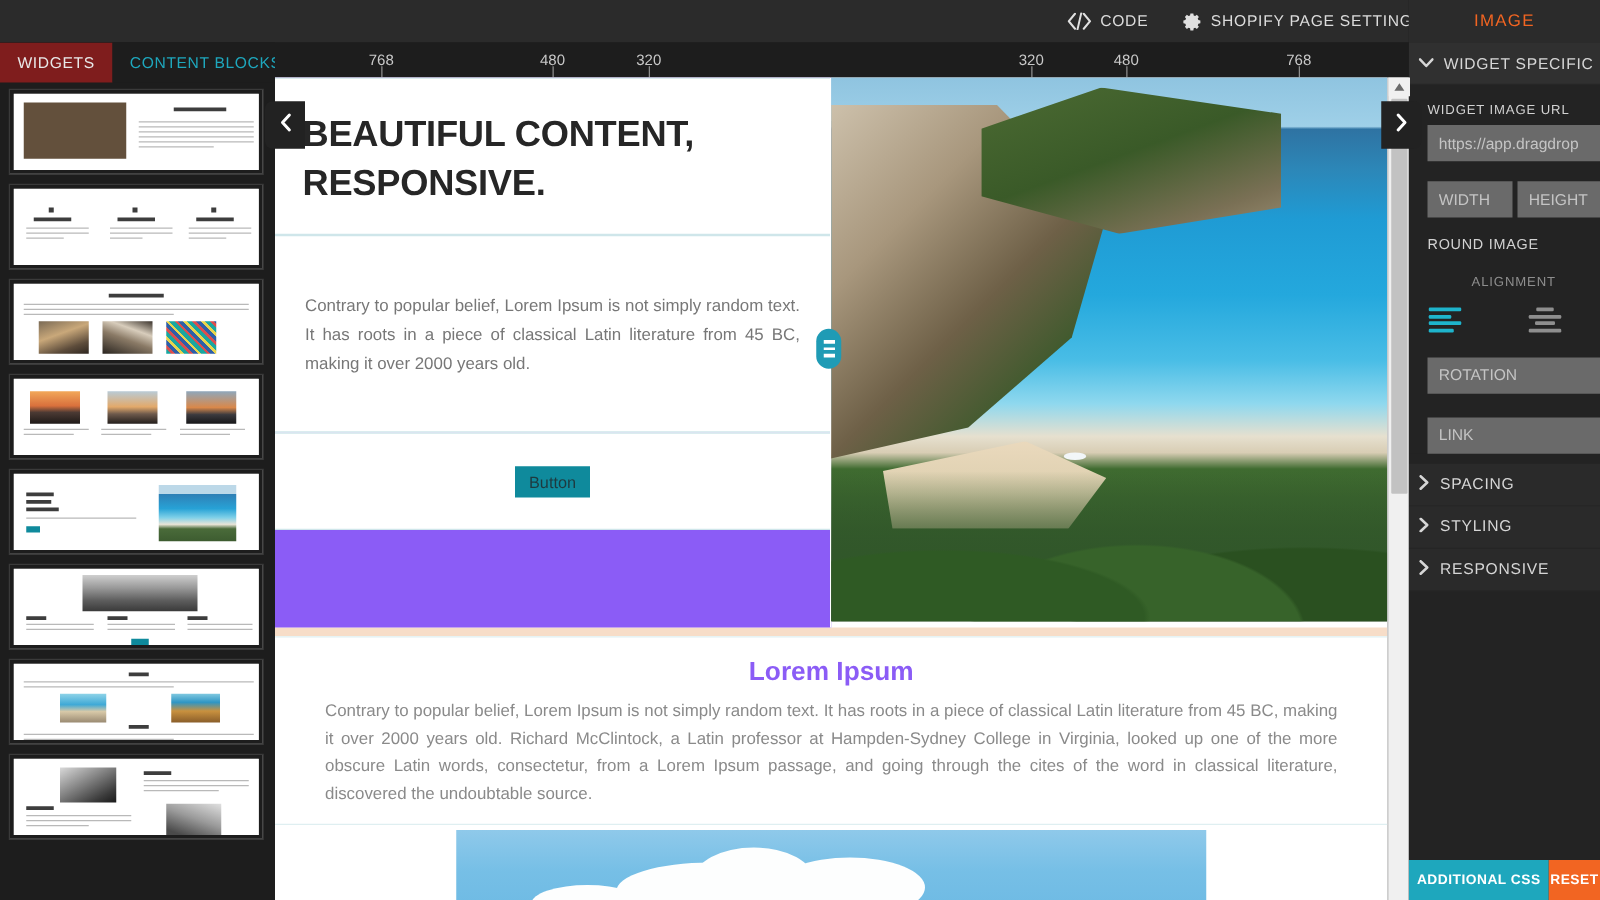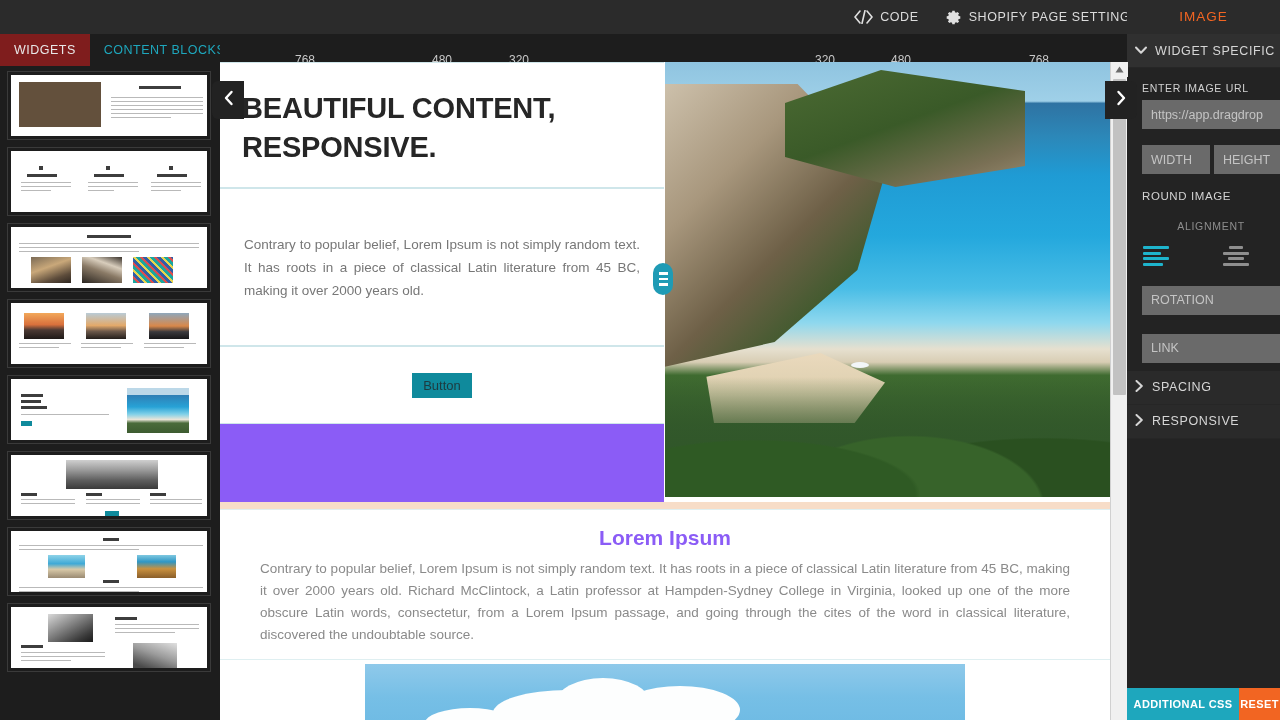--- a/index.html
+++ b/index.html
@@ -24,21 +24,21 @@
   }
   .tb-item.accent { color: #f26522; }
   .tb-label { white-space: nowrap; }
   .ic { display: inline-block; line-height: 0; }
 
   
   .ruler {
     position: absolute; left: 220px; top: 34px; width: 910px; height: 28px;
     background: #1d1d1d; overflow: hidden;
   }
-  .tick { position: absolute; top: 12px; height: 28px; }
+  .tick { position: absolute; top: 0; height: 28px; }
   .tick .num {
     position: absolute; left: 50%; transform: translateX(-50%); top: 7px;
     font-size: 12px; color: #c9c9c9; white-space: nowrap;
   }
   .tick .bar {
     position: absolute; left: 50%; bottom: 0; width: 1px; height: 9px;
     background: #8d8d8d;
   }
 
   
@@ -551,21 +551,21 @@
       <span>
         <svg width="12" height="9" viewBox="0 0 12 9">
             <path d="M1 1.5L6 6.8 11 1.5" stroke="#d6d6d6" stroke-width="2" fill="none" stroke-linecap="round" stroke-linejoin="round"></path>
           </svg>
       </span>
       <span>WIDGET SPECIFIC</span>
     </div>
 
     <div class="rp-body">
       <div class="rp-field">
-        <div class="rp-label">ENTER IMAGE URL</div>
+        <div class="rp-label">WIDGET IMAGE URL</div>
         <input class="rp-input" type="text" placeholder="https://app.dragdrop" style="">
       </div>
 
       <div class="rp-wh">
         <input class="rp-input" type="text" placeholder="WIDTH" style="">
         <input class="rp-input" type="text" placeholder="HEIGHT" style="">
       </div>
 
       <div class="rp-plain">ROUND IMAGE</div>
 
@@ -604,20 +604,28 @@
             </svg>
         </span>
         <span>SPACING</span>
       </div>
       <div class="rp-section">
         <span>
           <svg width="9" height="12" viewBox="0 0 9 12">
               <path d="M1.5 1L6.8 6 1.5 11" stroke="#d6d6d6" stroke-width="2" fill="none" stroke-linecap="round" stroke-linejoin="round"></path>
             </svg>
         </span>
+        <span>STYLING</span>
+      </div>
+      <div class="rp-section">
+        <span>
+          <svg width="9" height="12" viewBox="0 0 9 12">
+              <path d="M1.5 1L6.8 6 1.5 11" stroke="#d6d6d6" stroke-width="2" fill="none" stroke-linecap="round" stroke-linejoin="round"></path>
+            </svg>
+        </span>
         <span>RESPONSIVE</span>
       </div>
     </div>
 
     <div class="rp-foot">
       <div class="b css">ADDITIONAL CSS</div>
       <div class="b reset">RESET</div>
     </div>
   </div>
 

